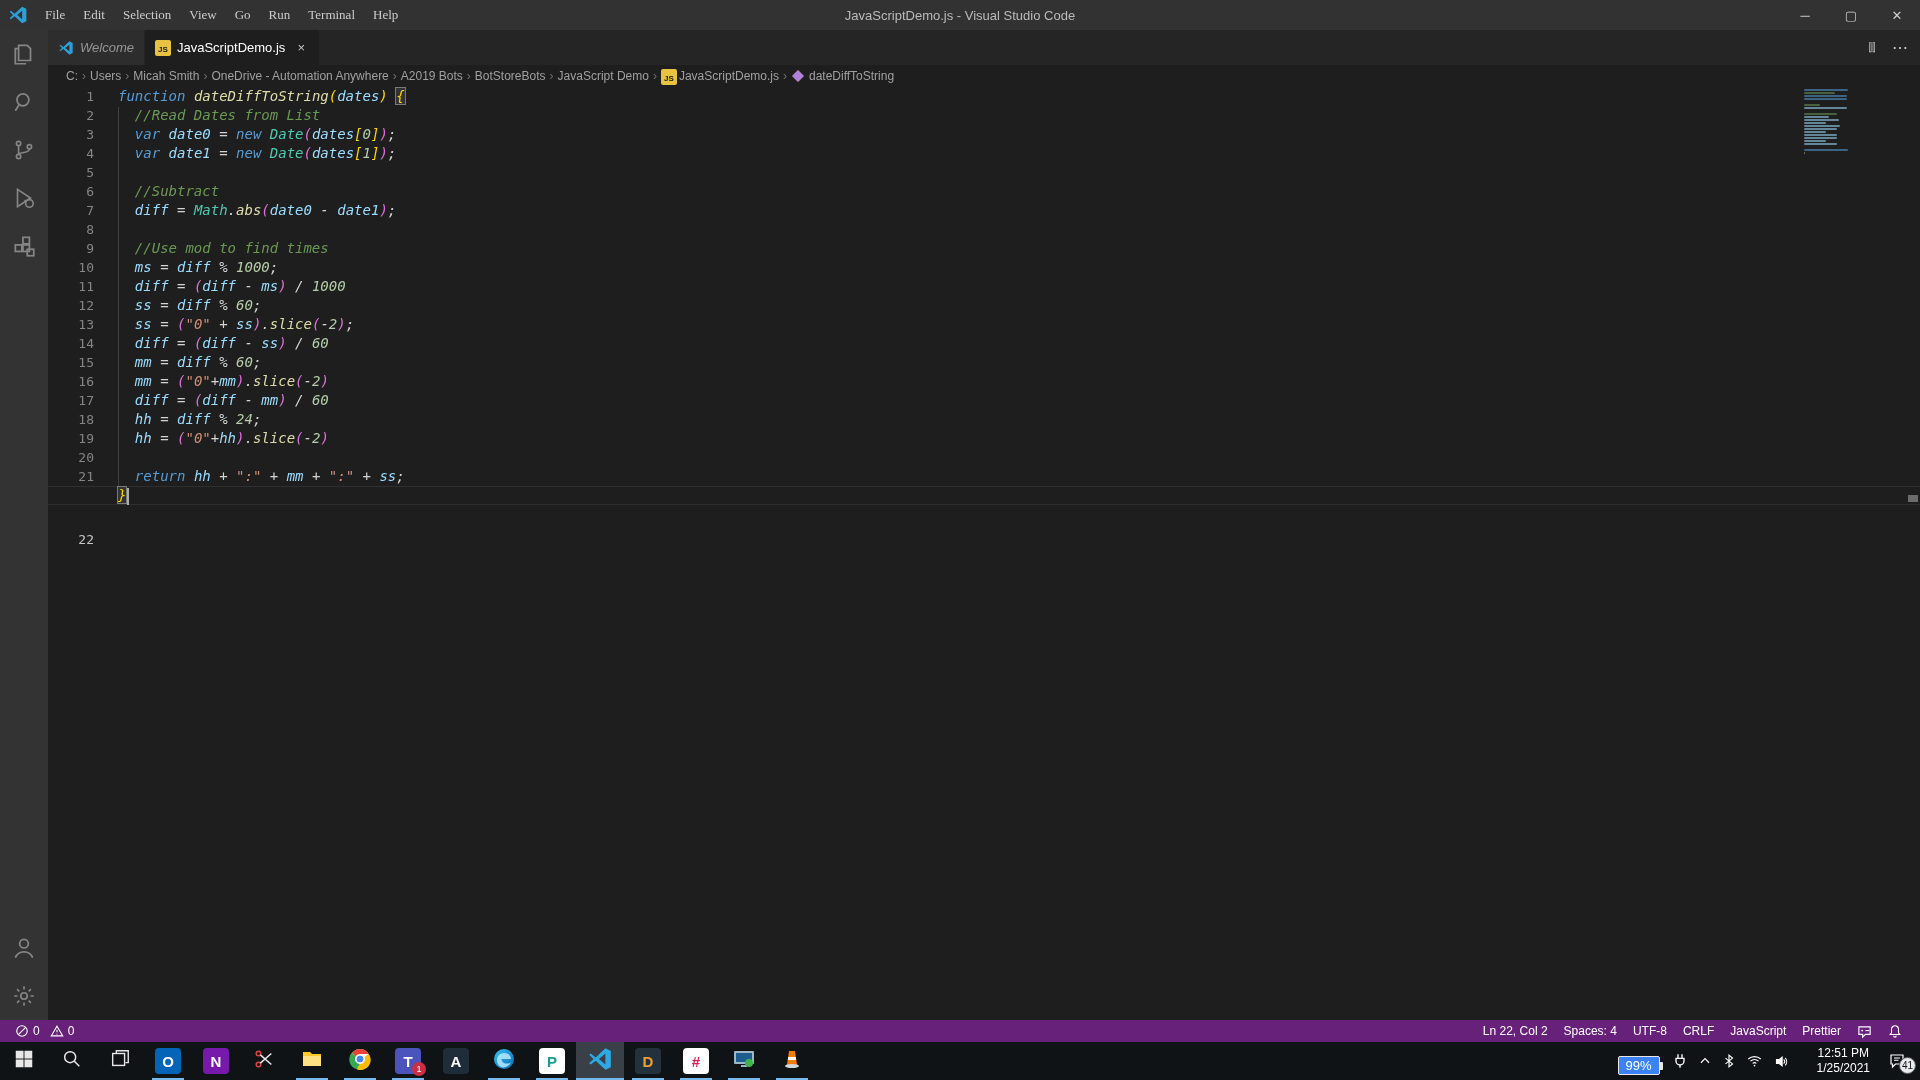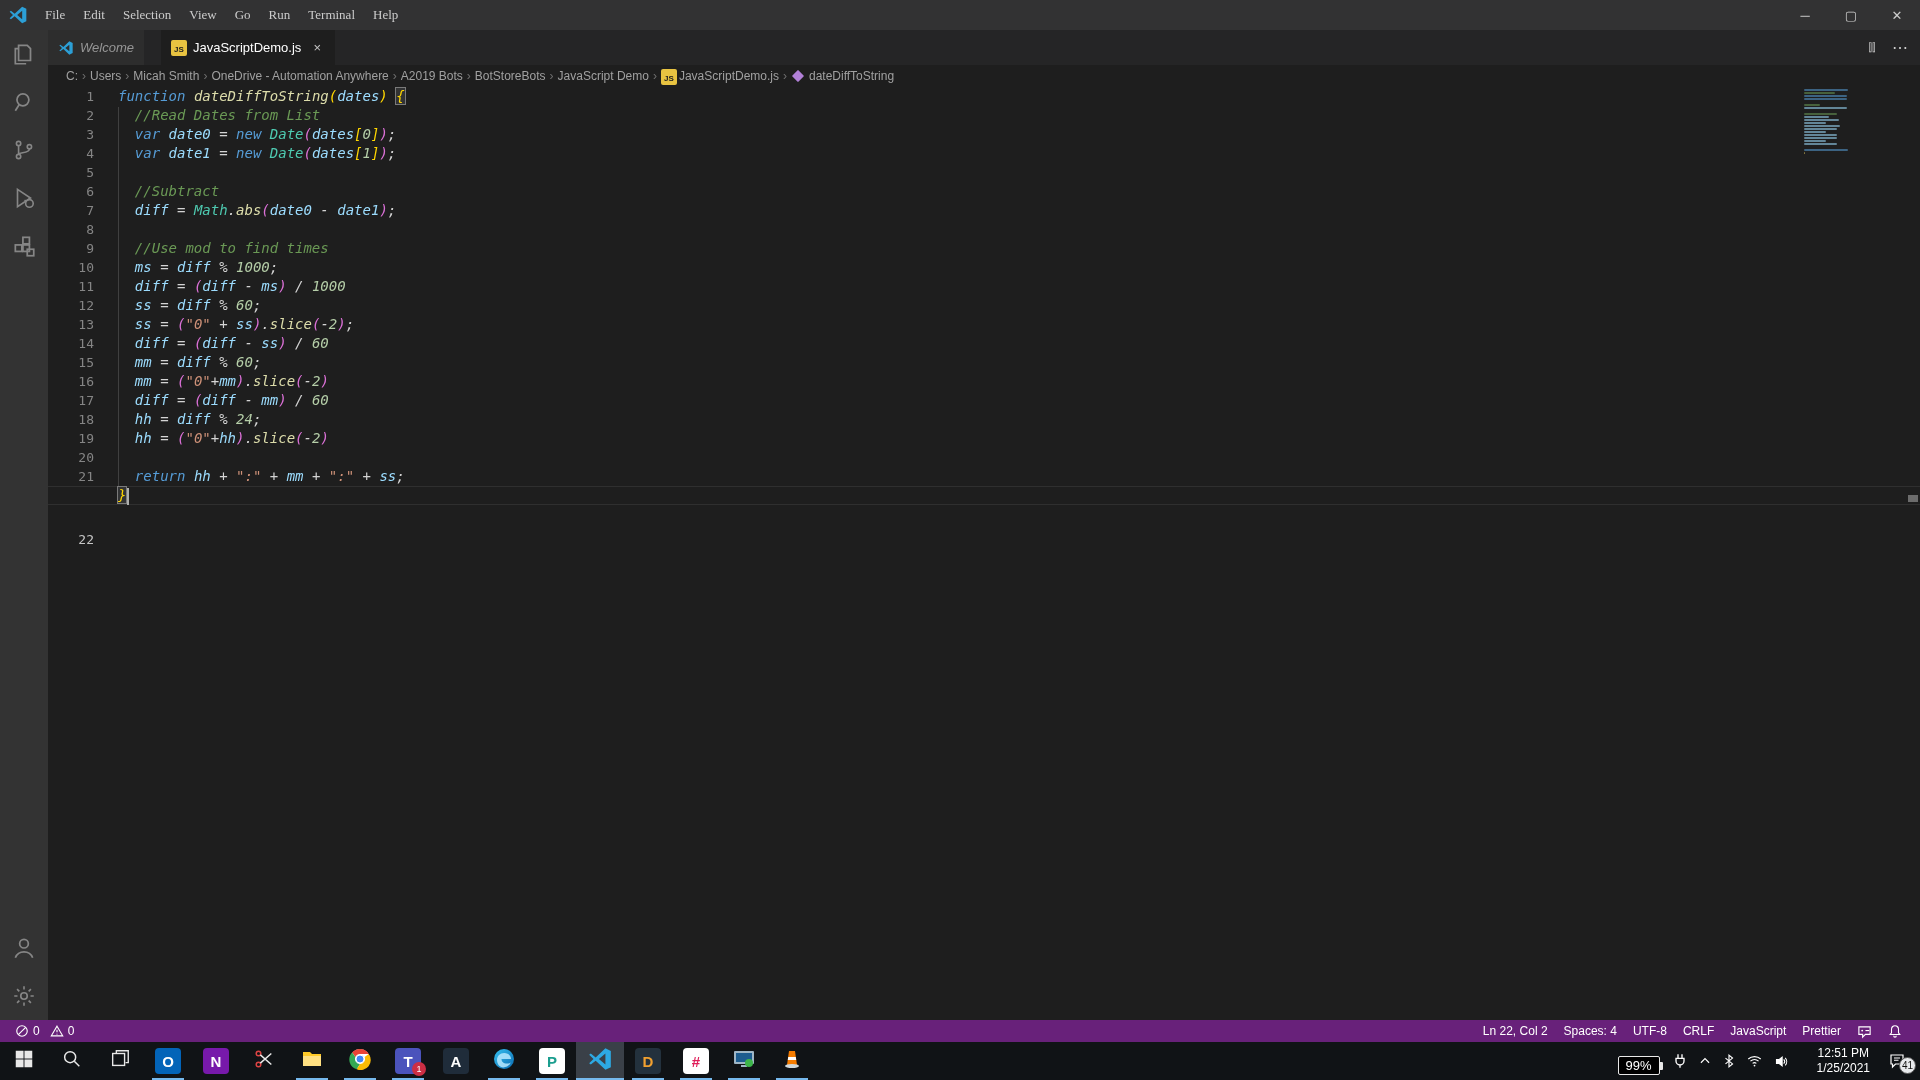--- a/index.html
+++ b/index.html
@@ -19,21 +19,21 @@
   
   .activitybar { position:absolute; left:0; top:30px; width:48px; height:990px;
     background:#333333; display:flex; flex-direction:column; align-items:center; }
   .act-icon { width:48px; height:48px; display:flex; align-items:center; justify-content:center;
     color:#868686; }
   .act-icon svg { stroke:#868686; }
   .act-bottom { position:absolute; bottom:0; left:0; width:48px; display:flex;
     flex-direction:column; align-items:center; }
   
   .tabbar { position:absolute; left:48px; top:30px; width:1872px; height:35px;
-    background:#252526; display:flex;gap:16px; }
+    background:#252526; display:flex; }
   .tab { height:35px; display:flex; align-items:center; padding:0 10px; font-size:13px;
     color:#969696; background:#2d2d2d; border-right:1px solid #252526; cursor:default; }
   .tab.active { background:#1e1e1e; color:#ffffff; }
   .tab .tab-icon { width:16px; height:16px; margin-right:6px; flex:none; }
   .tab .tab-close { margin-left:8px; width:16px; text-align:center; color:#c5c5c5; }
   .tab.preview .tab-label { font-style:italic; }
   .editor-actions { position:absolute; right:8px; top:30px; height:35px; display:flex;
     align-items:center; color:#cccccc; gap:4px; }
   .ea-btn { width:24px; height:24px; display:flex; align-items:center; justify-content:center; }
   
@@ -111,20 +111,21 @@
   <div class="menubar">
       <div class="menu-item">File</div>
       <div class="menu-item">Edit</div>
       <div class="menu-item">Selection</div>
       <div class="menu-item">View</div>
       <div class="menu-item">Go</div>
       <div class="menu-item">Run</div>
       <div class="menu-item">Terminal</div>
       <div class="menu-item">Help</div>
     </div>
+  <div class="tb-title">JavaScriptDemo.js - Visual Studio Code</div>
   <div class="win-controls">
     <div class="win-btn">─</div>
     <div class="win-btn">▢</div>
     <div class="win-btn close">✕</div>
   </div>
 </div>
 
 <div class="activitybar">
   <div id="act-top">
       <div class="act-icon">
@@ -432,21 +433,21 @@
         </svg></div>
     </div>
     <div class="tk-btn running">
       <div><svg width="24" height="24" viewBox="0 0 24 24">
           <path d="M9 4h6l2 14H7z" fill="#f57c00"></path>
           <path d="M8.2 10h7.6l.4 3H7.8z" fill="#fff"></path>
           <ellipse cx="12" cy="19" rx="7" ry="2" fill="#cfd8dc"></ellipse>
         </svg></div>
     </div>
     <div class="tray">
-      <div class="battery" style="background: #000000; margin-top: 9px;">99%</div>
+      <div class="battery" style="background: #3b82f6; margin-top: 9px;">99%</div>
       <div style="display: flex;">
         <svg width="16" height="16" viewBox="0 0 24 24" fill="none" stroke-width="2">
           <path d="M9 2v6M15 2v6M6 8h12v4a6 6 0 0 1-12 0zM12 18v4"></path>
         </svg>
       </div>
       <div style="display: flex;">
         <svg width="14" height="14" viewBox="0 0 24 24" fill="none" stroke-width="2">
           <path d="M5 15l7-7 7 7"></path>
         </svg>
       </div>

